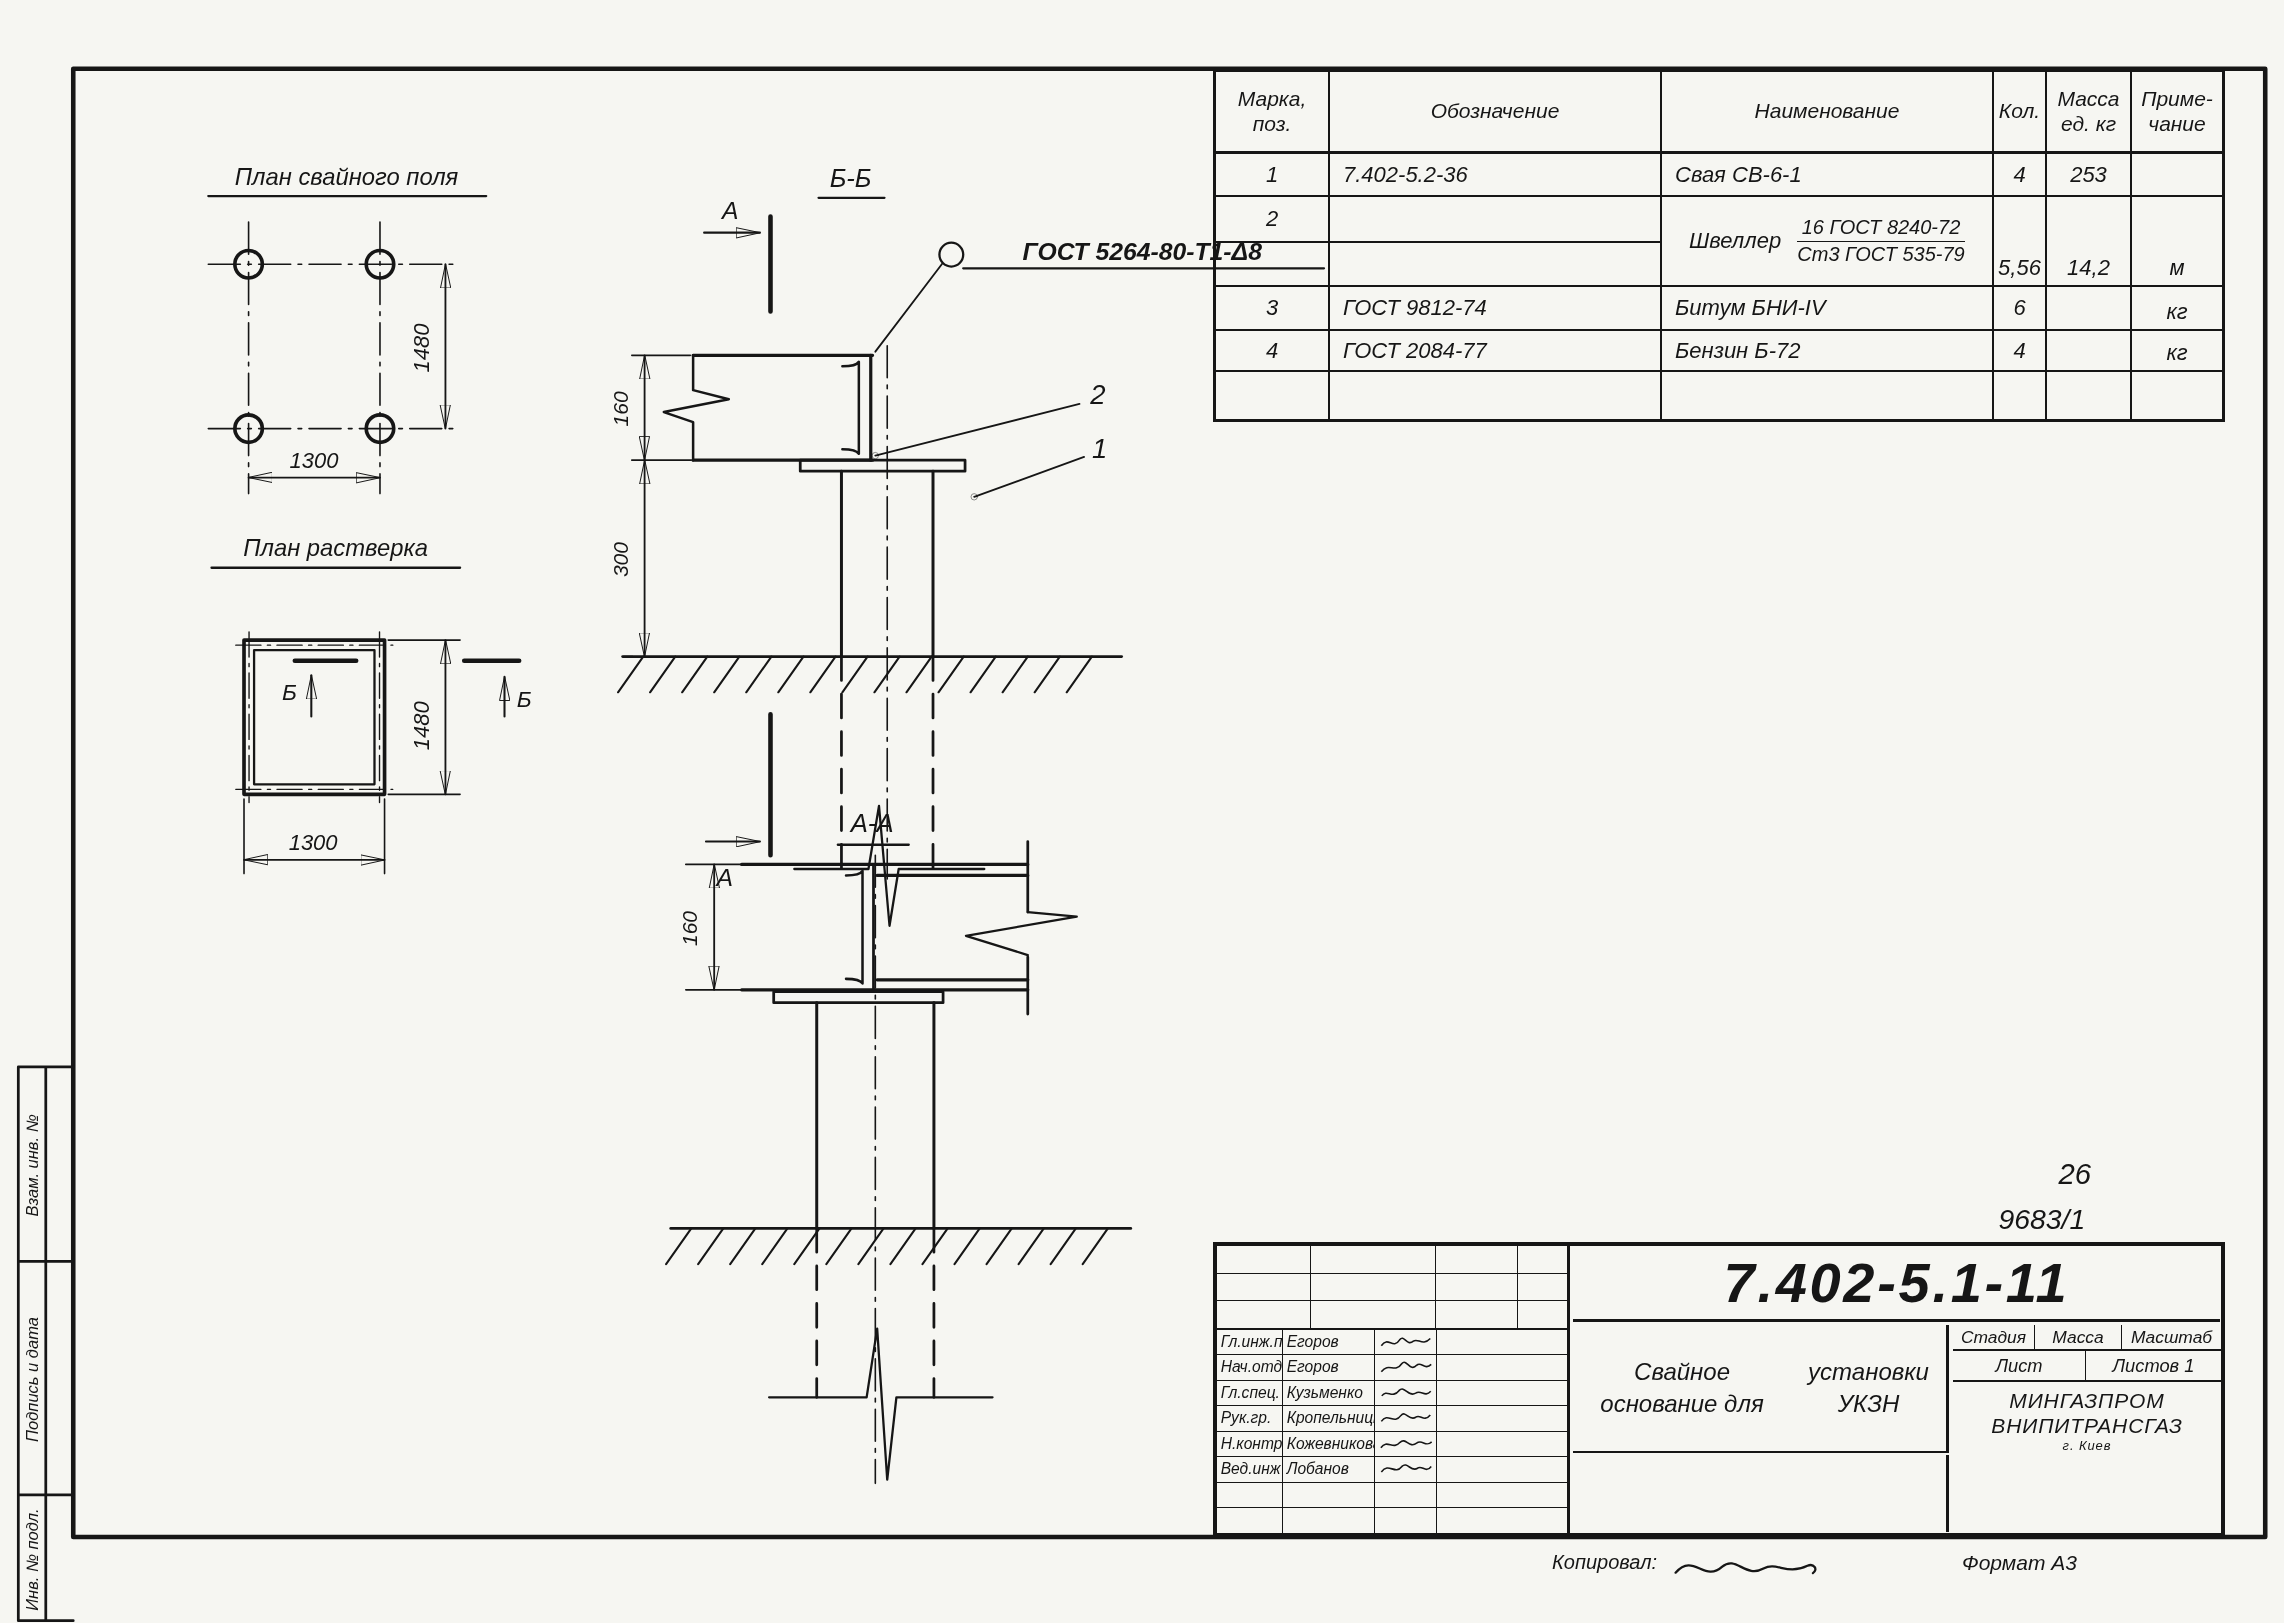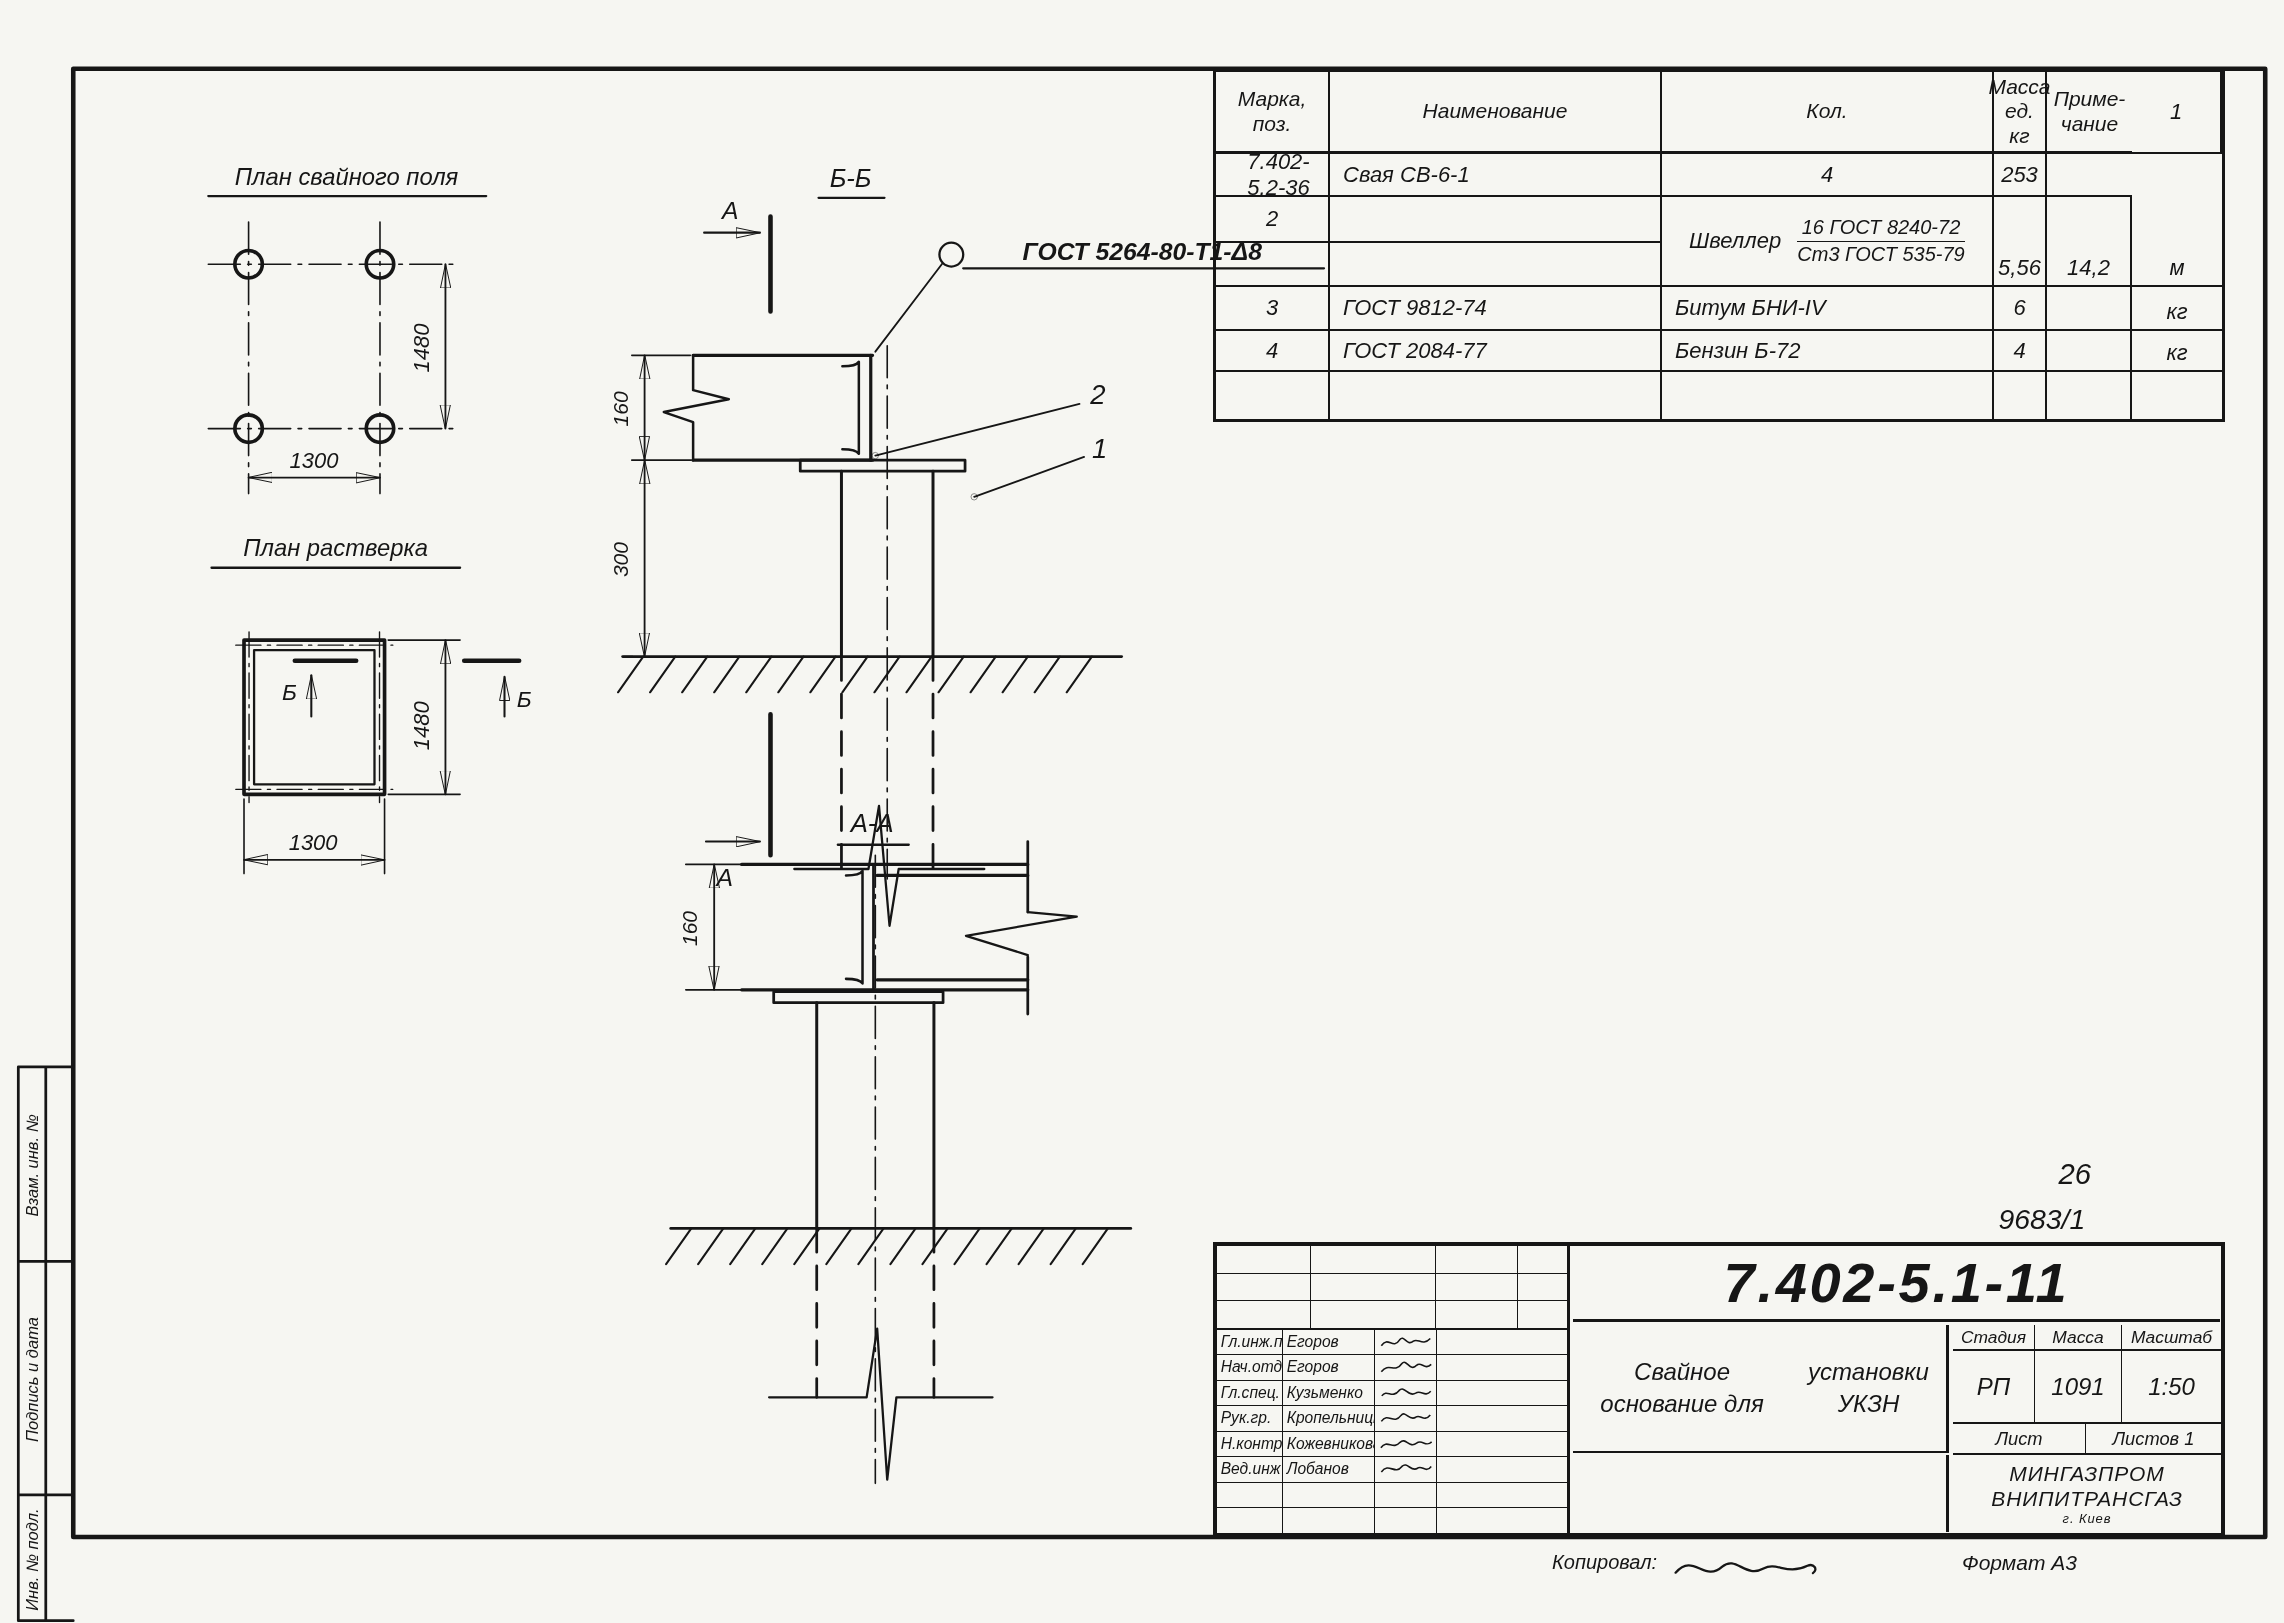--- a/index.html
+++ b/index.html
@@ -200,20 +200,23 @@
     <path d="M3660,3435 C3700,3390 3722,3458 3762,3422 C3792,3396 3812,3448 3852,3426 C3882,3410 3902,3442 3948,3420 C3962,3414 3972,3428 3960,3436" stroke-width="5"></path>
   </svg>
 
   <div class="parts-table">
 
     <div class="pt-c hdr">
       <span>Марка,</span>
       <span>поз.</span>
     </div>
     <div class="pt-c hdr">
+      <span>Обозначение</span>
+    </div>
+    <div class="pt-c hdr">
       <span>Наименование</span>
     </div>
     <div class="pt-c hdr">
       <span>Кол.</span>
     </div>
     <div class="pt-c hdr">
       <span>Масса</span>
       <span>ед. кг</span>
     </div>
     <div class="pt-c hdr last">
@@ -353,25 +356,20 @@
         <div>Свайное  основание  для</div>
         <div>установки   УКЗН</div>
       </div>
       <div class="tb-mid-empty"></div>
       <div class="tb-r">
         <div class="tb-stage-head">
           <div>Стадия</div>
           <div>Масса</div>
           <div>Масштаб</div>
         </div>
-        <div class="tb-stage-vals">
-          <div>РП</div>
-          <div>1091</div>
-          <div>1:50</div>
-        </div>
         <div class="tb-sheet-row">
           <div>Лист</div>
           <div>Листов  1</div>
         </div>
         <div class="tb-org">
           <div>МИНГАЗПРОМ</div>
           <div>ВНИПИТРАНСГАЗ</div>
           <div class="small">г. Киев</div>
         </div>
       </div>

